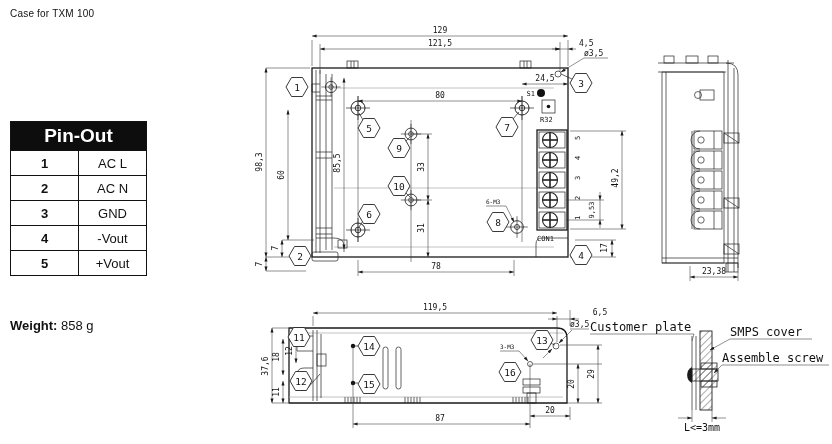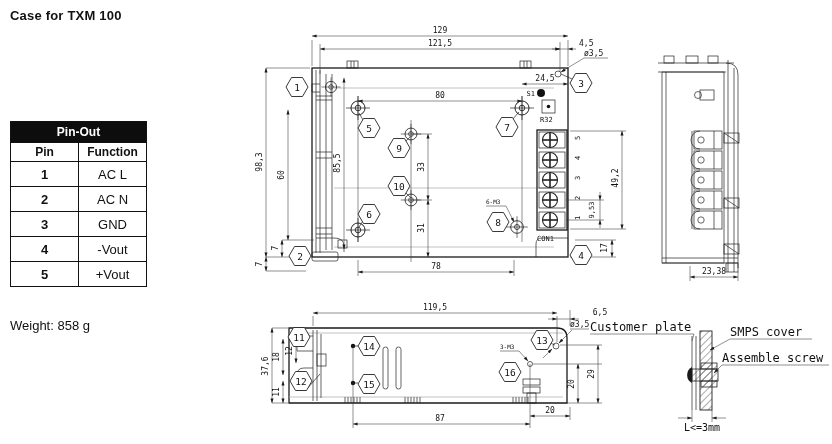--- a/index.html
+++ b/index.html
@@ -1,25 +1,25 @@
 <!DOCTYPE html>
 <html><head>
 <meta charset="utf-8">
 <style>
   html,body{margin:0;padding:0;background:#ffffff;}
   body{width:832px;height:444px;position:relative;font-family:"Liberation Sans",sans-serif;color:#111;}
-  .title{position:absolute;left:10px;top:8px;font-size:13px;font-weight:bold;letter-spacing:0.2px;}
+  .title{position:absolute;left:10px;top:8px;font-size:10px;font-weight:normal;letter-spacing:0.2px;}
   .pinout{position:absolute;left:10px;top:121px;width:137px;border-collapse:collapse;table-layout:fixed;}
   .pinout th,.pinout td{border:1.6px solid #111;text-align:center;padding:2px 0;}
-  .pinout .hdr th{background:#0d0d0d;color:#fff;font-size:12px;font-weight:bold;padding:3px 10px;}
+  .pinout .hdr th{background:#0d0d0d;color:#fff;font-size:19px;font-weight:bold;padding:3px 10px;}
   .pinout .sub th{font-size:12px;font-weight:bold;background:#fff;}
   .pinout td{font-size:13px;height:20px;}
   .pinout td.pin{font-weight:bold;width:44px;}
   .weight{position:absolute;left:10px;top:318px;font-size:13px;}
-  .weight b{font-weight:normal;}
+  .weight b{font-weight:bold;}
   svg{position:absolute;left:0;top:0;}
   .thick{stroke:#1a1a1a;stroke-width:1.3;fill:none;}
   .thin{stroke:#222;stroke-width:0.7;fill:none;}
   .ext{stroke:#333;stroke-width:0.55;fill:none;}
   .gray{stroke:#b3b3b3;stroke-width:0.8;fill:none;}
   .hexo{fill:#ffffff;stroke:#222;stroke-width:0.9;}
   text{fill:#111;}
   .d{font:8px "DejaVu Sans Mono",monospace;}
   .d7{font:7px "DejaVu Sans Mono",monospace;}
   .d6{font:6px "DejaVu Sans Mono",monospace;}
@@ -491,24 +491,20 @@
   </g>
 </svg>
 
 <div class="title">Case for TXM 100</div>
 
 <table class="pinout">
   <thead>
     <tr class="hdr">
         <th colspan="2">Pin-Out</th>
       </tr>
-    <tr class="sub">
-      <th>Pin</th>
-      <th>Function</th>
-    </tr>
   </thead>
   <tbody>
     <tr>
         <td class="pin">1</td>
         <td>AC L</td>
       </tr>
     <tr>
         <td class="pin">2</td>
         <td>AC N</td>
       </tr>

